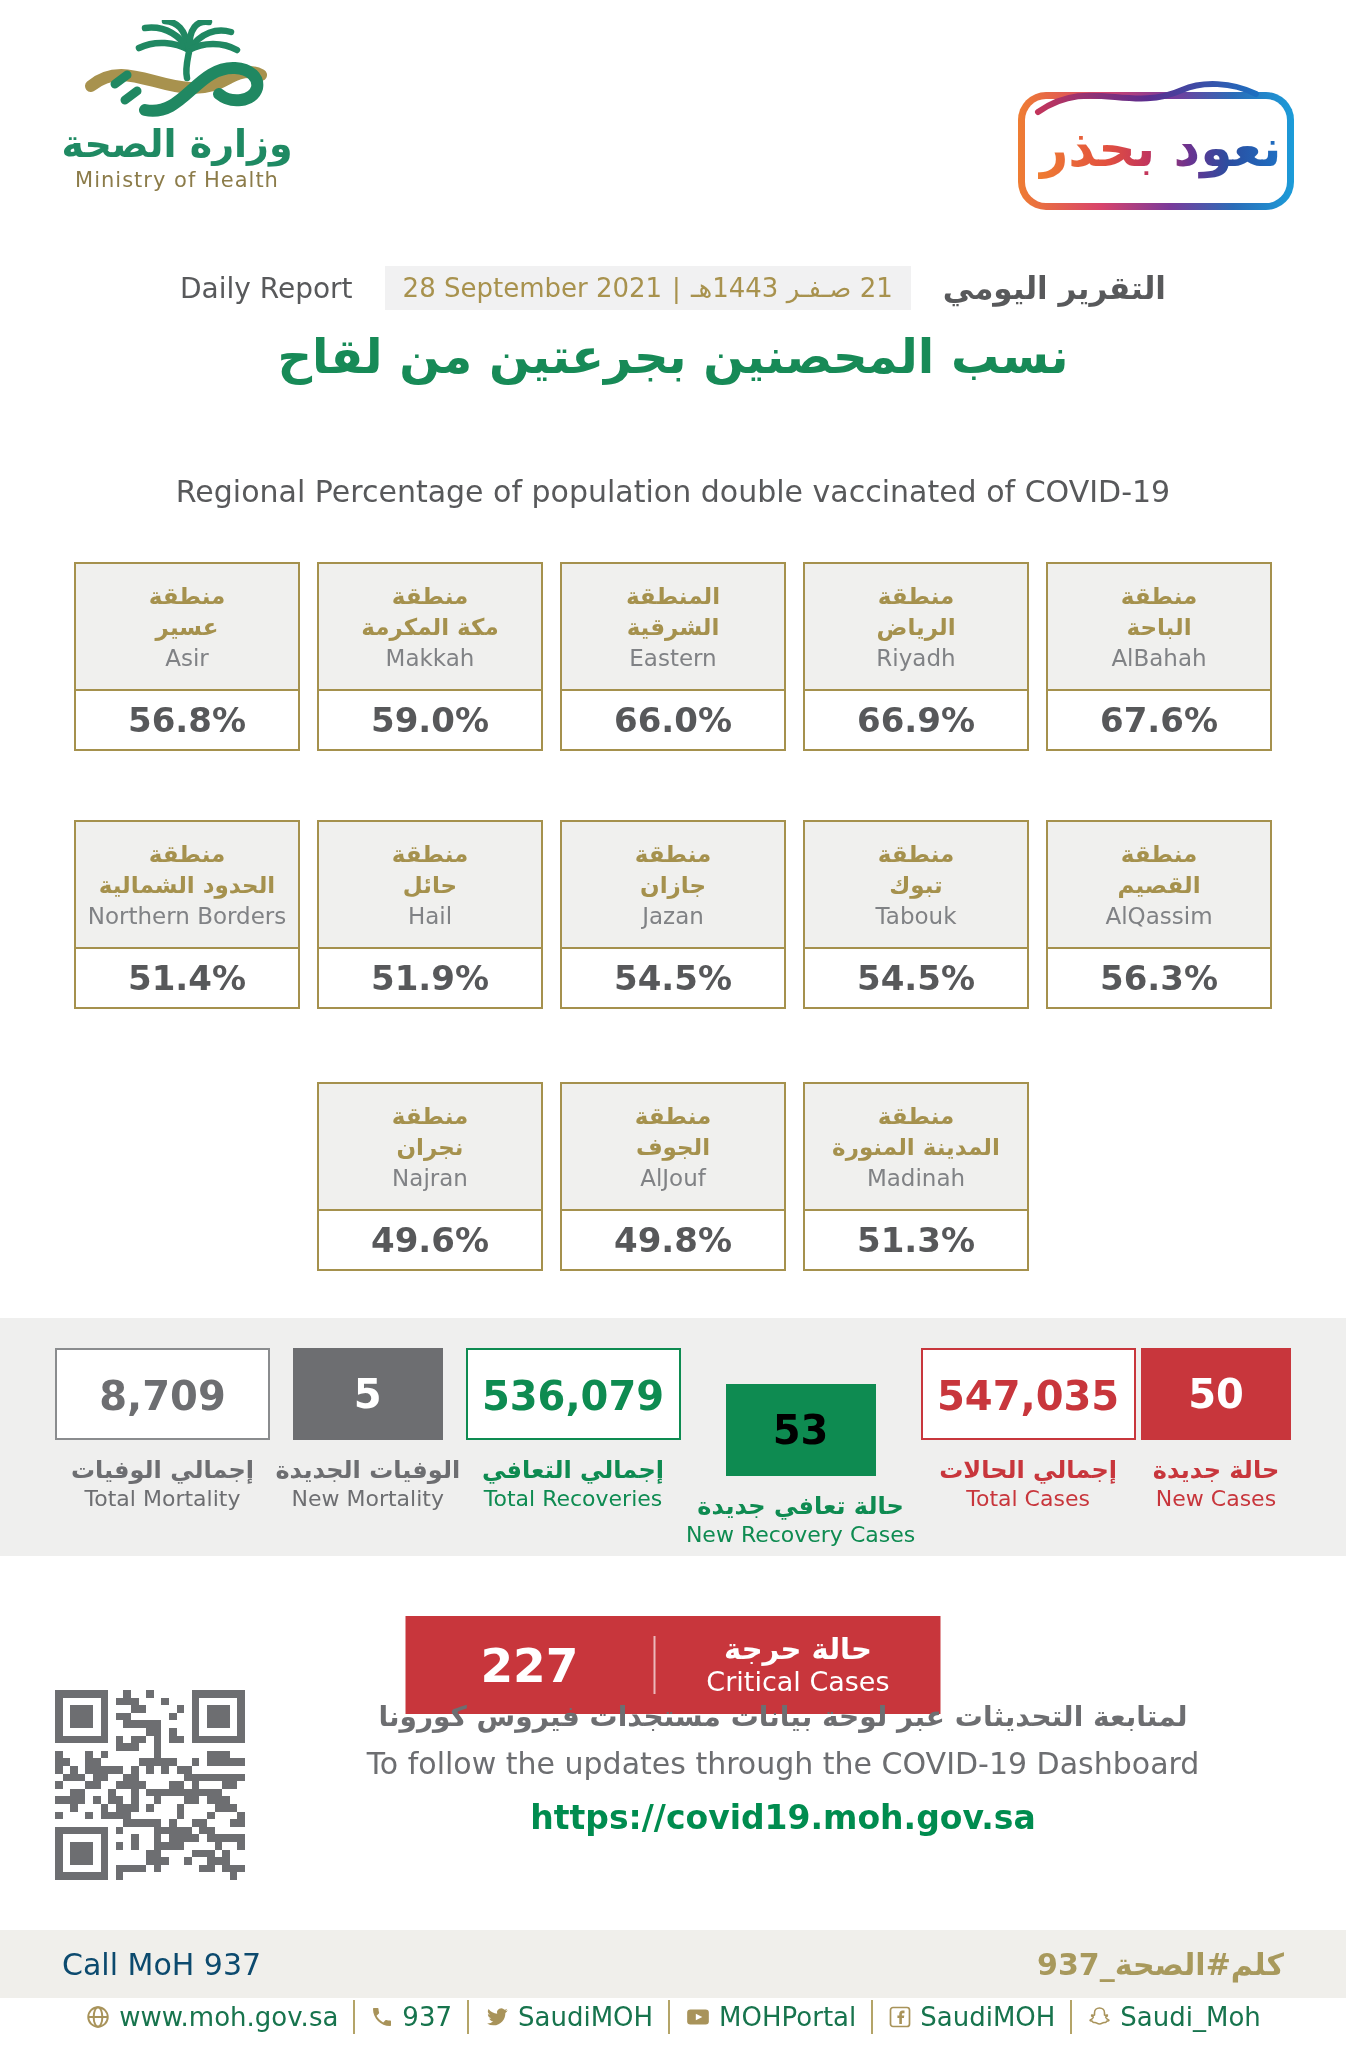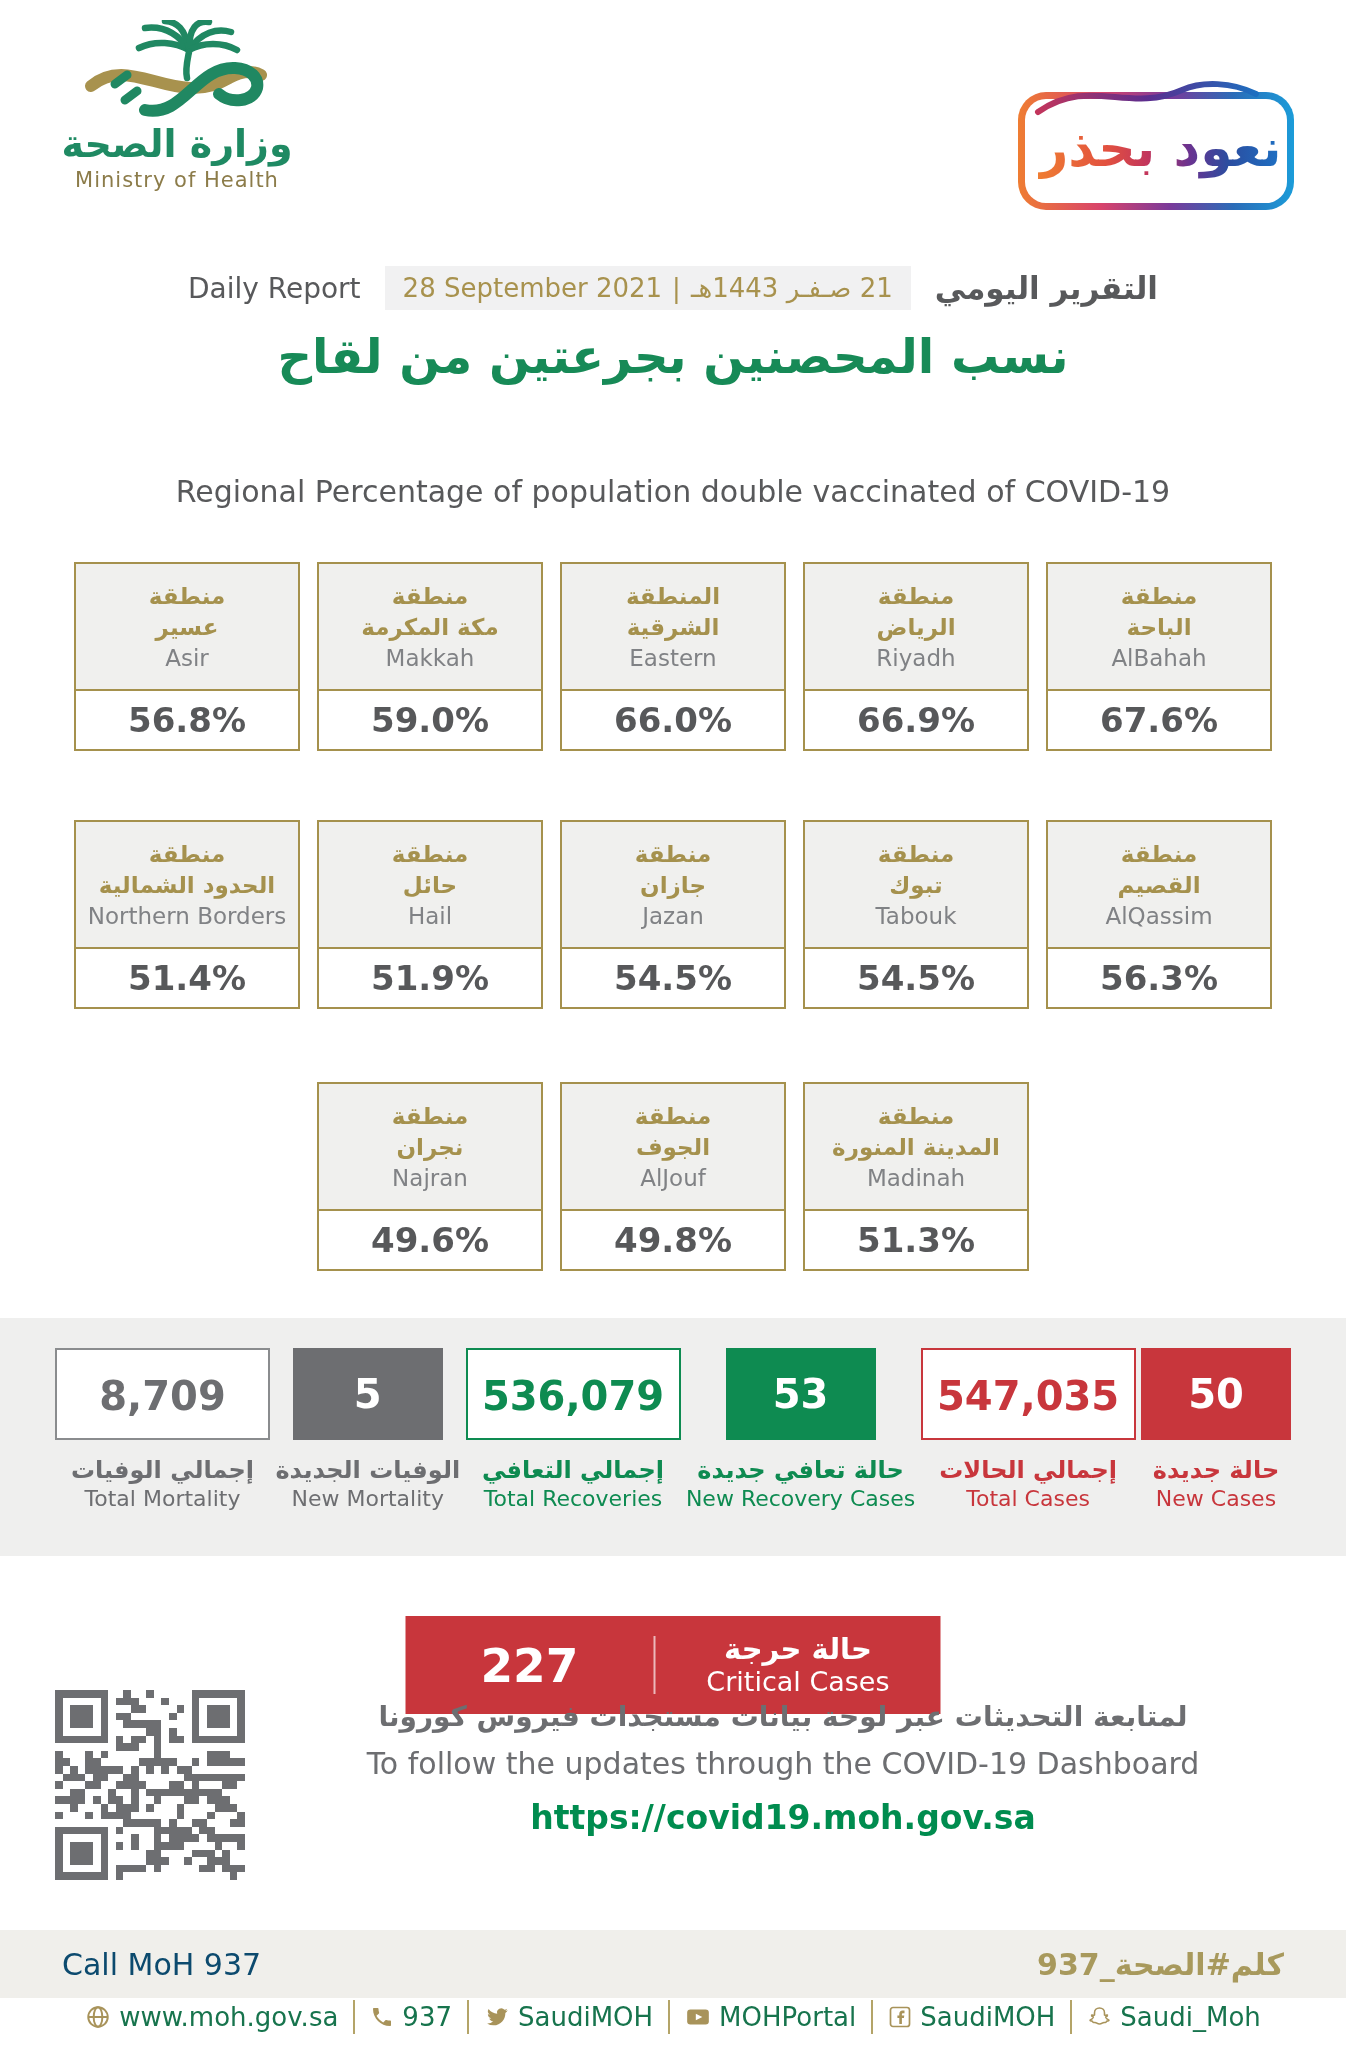--- a/index.html
+++ b/index.html
@@ -25,21 +25,21 @@
     display:flex;align-items:center;justify-content:center;box-sizing:border-box;}
   .badge-text{
     font-size:52px;font-weight:bold;line-height:1;padding-bottom:6px;
     background:linear-gradient(90deg,#ef7d32,#e2513f 28%,#c2355c 45%,#6a3390 62%,#2b4da0 78%,#1d71c4);
     -webkit-background-clip:text;background-clip:text;color:transparent;margin-left:8px;
   }
   .badge-swoosh{position:absolute;top:-8px;left:14px;}
 
   
   .report-line{position:absolute;top:266px;left:0;right:0;
-    display:flex;align-items:center;justify-content:center;gap:24px;}
+    display:flex;align-items:center;justify-content:center;gap:32px;}
   .report-en{color:#58595b;font-size:28px;}
   .date-box{background:#f1f1f2;color:#a8924e;font-size:26px;padding:7px 18px;
     display:flex;align-items:center;gap:10px;}
   .report-ar{color:#58595b;font-size:31px;font-weight:bold;}
 
   
   .title{position:absolute;top:320px;left:0;right:0;text-align:center;
     color:#178a57;font-size:48px;font-weight:bold;line-height:72px;}
   .subtitle{position:absolute;top:474px;left:0;right:0;text-align:center;
     color:#58595b;font-size:30px;}
@@ -59,21 +59,21 @@
   .stats-band{position:absolute;top:1318px;left:0;right:0;height:238px;background:#efefee;
     display:flex;justify-content:space-between;align-items:flex-start;
     padding:30px 55px 0 55px;box-sizing:border-box;}
   .stat{display:flex;flex-direction:column;align-items:center;}
   .stat-box{height:92px;line-height:92px;text-align:center;font-size:40px;font-weight:bold;
     box-sizing:border-box;background:#fff;}
   .w-lg{width:215px}.w-sm{width:150px}
   .outline-gray .stat-box{border:2px solid #8a8c8e;color:#6d6e71;}
   .solid-gray  .stat-box{background:#6d6e71;color:#fff;}
   .outline-green .stat-box{border:2px solid #0e8b51;color:#0e8b51;}
-  .solid-green  .stat-box{background:#0e8b51;color:#ffffff;}
+  .solid-green  .stat-box{background:#0e8b51;color:#000000;margin-top:36px;}
   .outline-red .stat-box{border:2px solid #c8363c;color:#c8363c;}
   .solid-red  .stat-box{background:#c8363c;color:#fff;}
   .stat-ar{font-size:24px;font-weight:bold;margin-top:16px;line-height:1.2;}
   .stat-en{font-size:22px;line-height:1.25;}
   .outline-gray .stat-ar,.outline-gray .stat-en,.solid-gray .stat-ar,.solid-gray .stat-en{color:#6d6e71;}
   .outline-green .stat-ar,.outline-green .stat-en,.solid-green .stat-ar,.solid-green .stat-en{color:#0e8b51;}
   .outline-red .stat-ar,.outline-red .stat-en,.solid-red .stat-ar,.solid-red .stat-en{color:#c8363c;}
 
   
   .critical{position:absolute;top:1580px;left:50%;transform:translateX(-50%);

